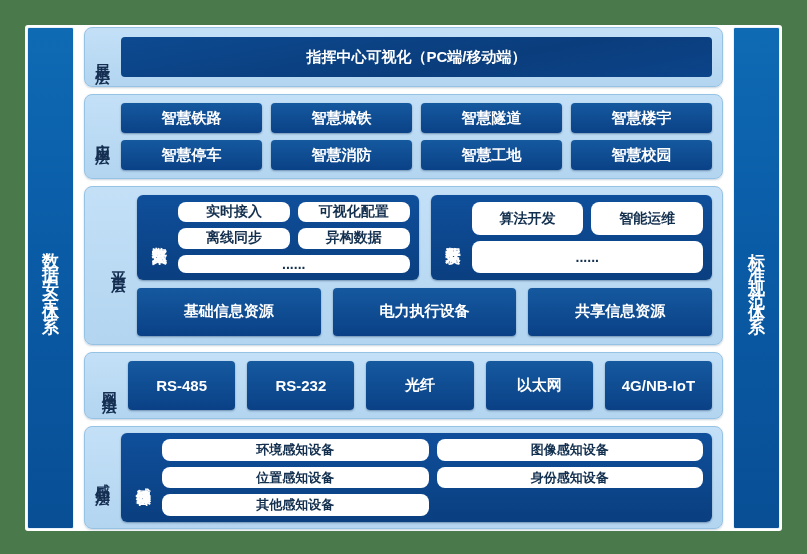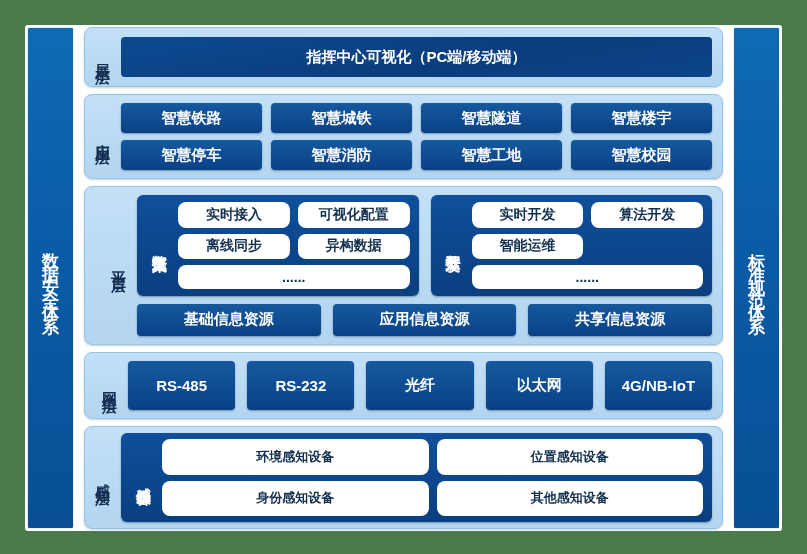--- a/index.html
+++ b/index.html
@@ -73,21 +73,21 @@
     writing-mode: vertical-rl; text-orientation: upright;
     color: #ffffff; font-size: 15px; font-weight: 700; letter-spacing: 1px;
   }
   .group-grid { flex: 1; display: grid; grid-template-columns: 1fr 1fr; gap: 6px 8px; margin-left: 6px; }
   .chip {
     background: #ffffff; border-radius: 8px; color: #14304f;
     font-size: 14px; font-weight: 700;
     display: flex; align-items: center; justify-content: center; white-space: nowrap;
   }
   .chip-wide { grid-column: 1 / span 2; }
-  .resource-row { height: 32px; flex: none; display: flex; gap: 12px; }
+  .resource-row { height: 48px; flex: none; display: flex; gap: 12px; }
   .resource-row .darkbox { flex: 1; }
   
   .panel-network { height: 70px; padding-left: 7px; }
   .net-grid { flex: 1; margin: 8px 10px 8px 2px; display: flex; gap: 12px; }
   .net-grid .darkbox { flex: 1; }
   
   .panel-perception { height: 106px; }
   .perc-content { flex: 1; margin: 6px 10px 6px 2px; display: flex; gap: 12px; }
   .perc-content .group { padding: 6px 9px; }
   .perc-grid { flex: 1; display: grid; grid-template-columns: 1fr 1fr; gap: 6px 8px; margin-left: 6px; }
@@ -135,30 +135,29 @@
               <div class="chip">实时接入</div>
               <div class="chip">可视化配置</div>
               <div class="chip">离线同步</div>
               <div class="chip">异构数据</div>
               <div class="chip chip-wide">......</div>
             </div>
           </div>
           <div class="group">
             <div class="group-label">数据开发</div>
             <div class="group-grid">
-              <div class="chip">实时开发</div>
               <div class="chip">算法开发</div>
               <div class="chip">智能运维</div>
               <div class="chip chip-wide">......</div>
             </div>
           </div>
         </div>
         <div class="resource-row">
           <div class="darkbox">基础信息资源</div>
-          <div class="darkbox">应用信息资源</div>
+          <div class="darkbox">电力执行设备</div>
           <div class="darkbox">共享信息资源</div>
         </div>
       </div>
     </div>
 
     <div class="panel panel-network">
       <div class="layer-label">网络层</div>
       <div class="net-grid">
         <div class="darkbox">RS-485</div>
         <div class="darkbox">RS-232</div>
@@ -168,20 +167,21 @@
       </div>
     </div>
 
     <div class="panel panel-perception">
       <div class="layer-label">感知层</div>
       <div class="perc-content">
         <div class="group">
           <div class="group-label">感知设备</div>
           <div class="perc-grid">
             <div class="chip">环境感知设备</div>
+            <div class="chip">图像感知设备</div>
             <div class="chip">位置感知设备</div>
             <div class="chip">身份感知设备</div>
             <div class="chip">其他感知设备</div>
           </div>
         </div>
       </div>
     </div>
 
   </div>
 

